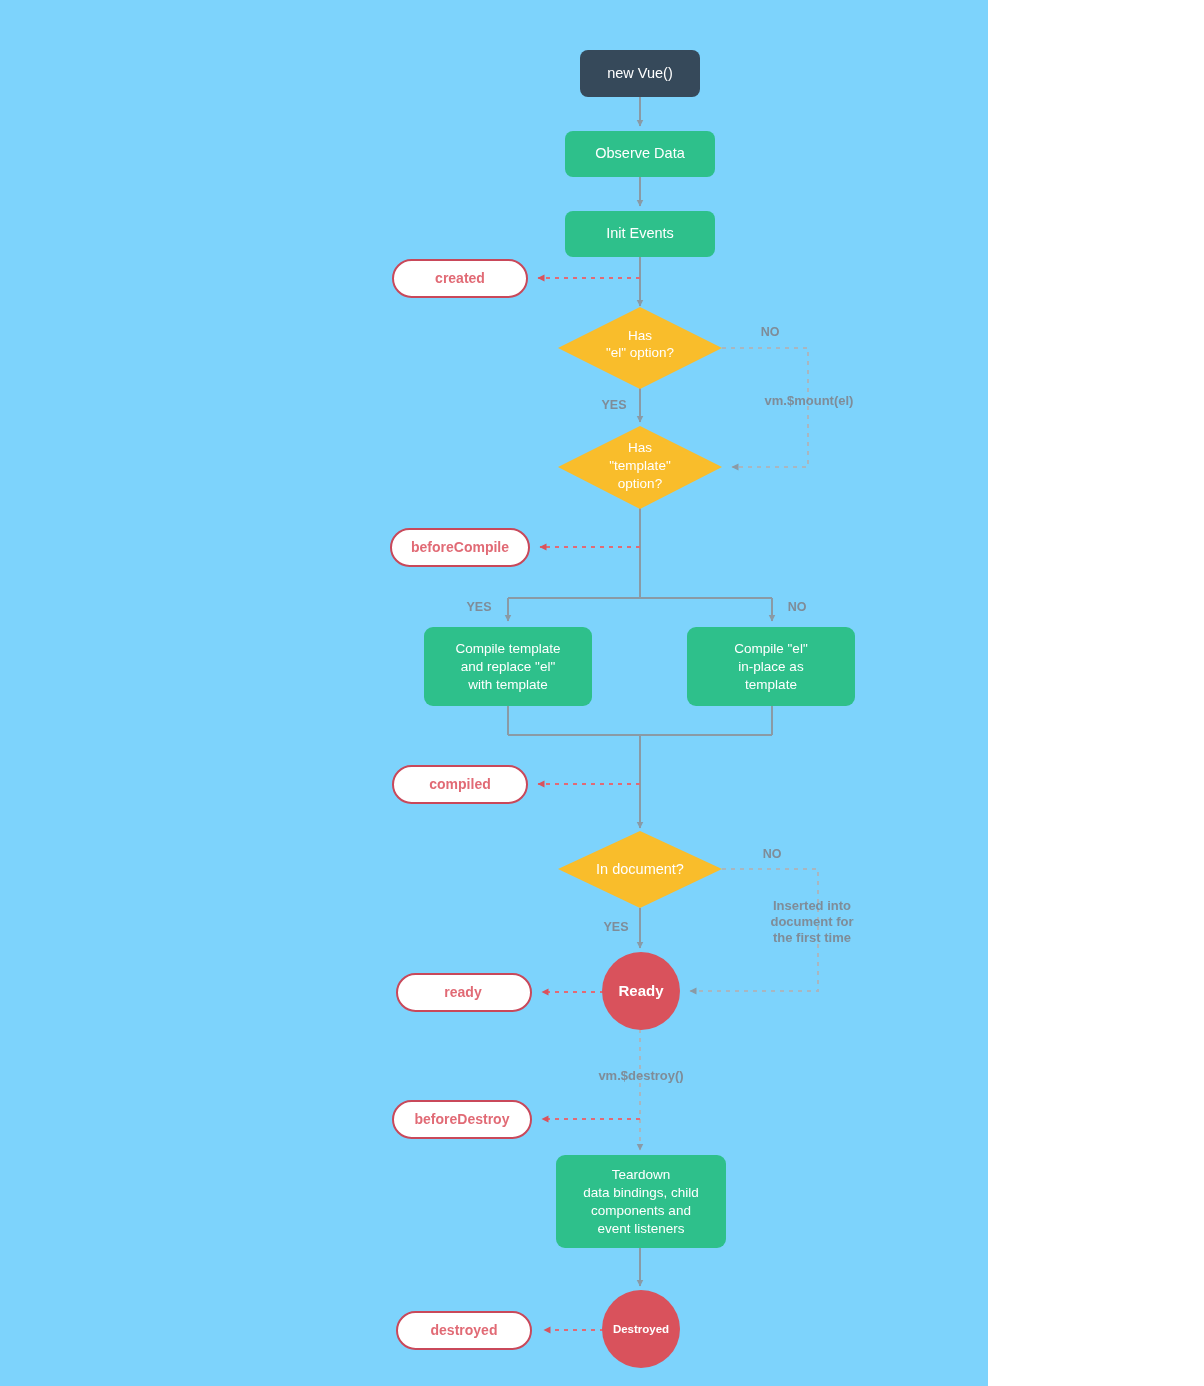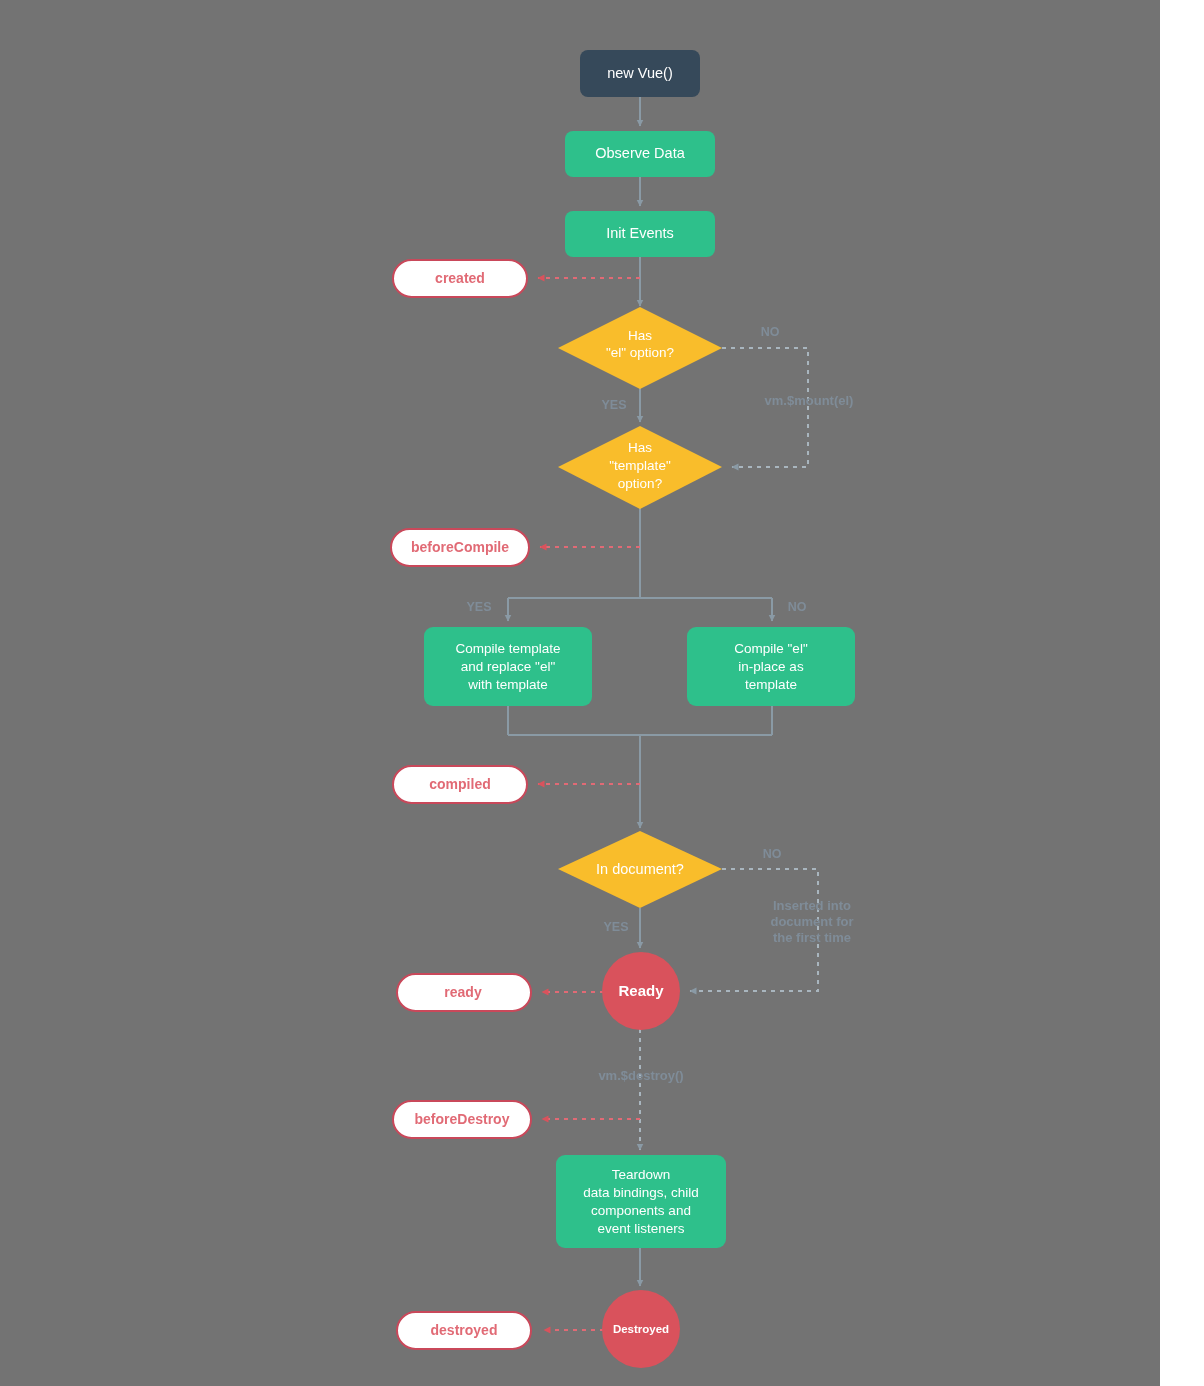--- a/index.html
+++ b/index.html
@@ -8,23 +8,23 @@
     background: #ffffff;
   }
   body {
     width: 1204px;
     height: 1386px;
     font-family: "Liberation Sans", sans-serif;
     overflow: hidden;
   }
   #diagram-root {
     position: relative;
-    width: 1160px;
+    width: 988px;
     height: 1386px;
-    background: #737373;
+    background: #7dd3fc;
   }
   svg#flow {
     position: absolute;
     left: 0;
     top: 0;
     width: 1204px;
     height: 1386px;
     display: block;
   }
   .node-label {

